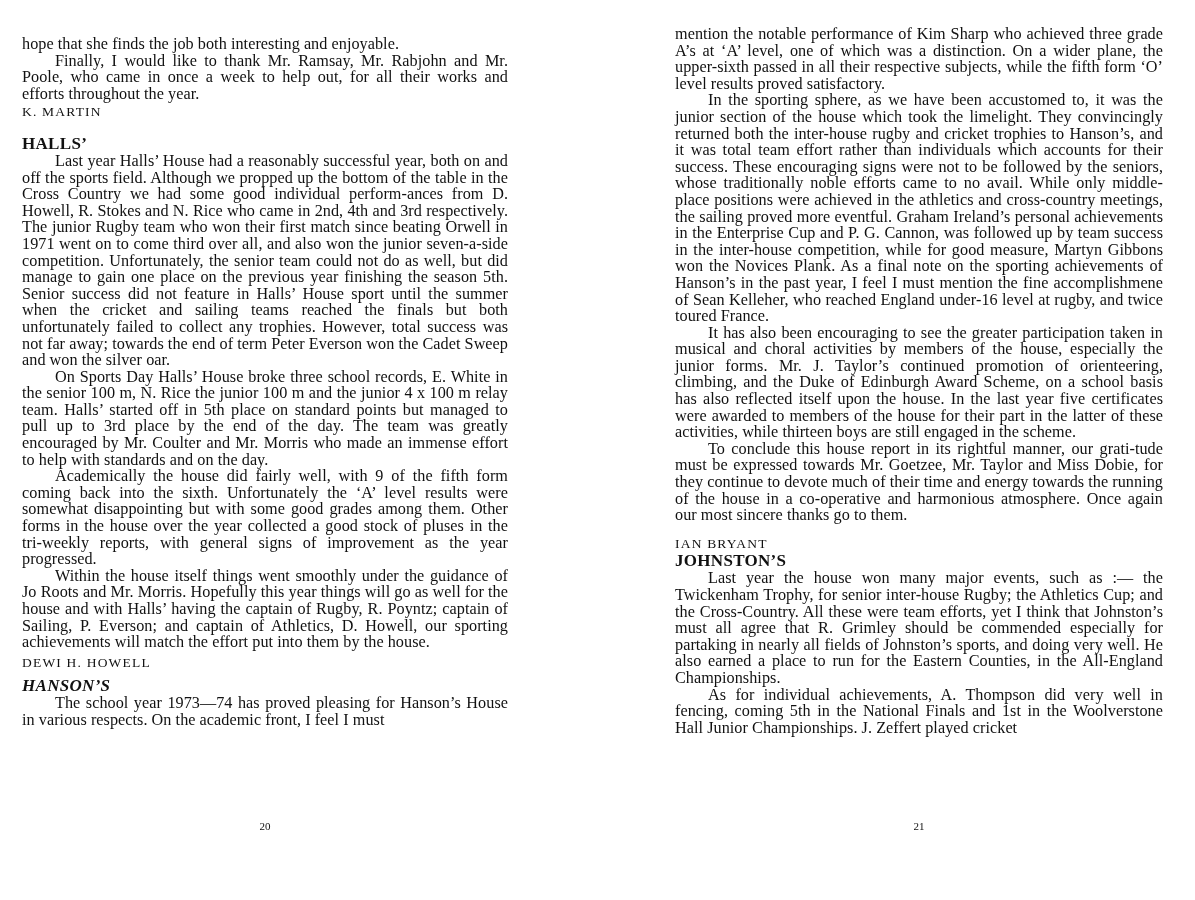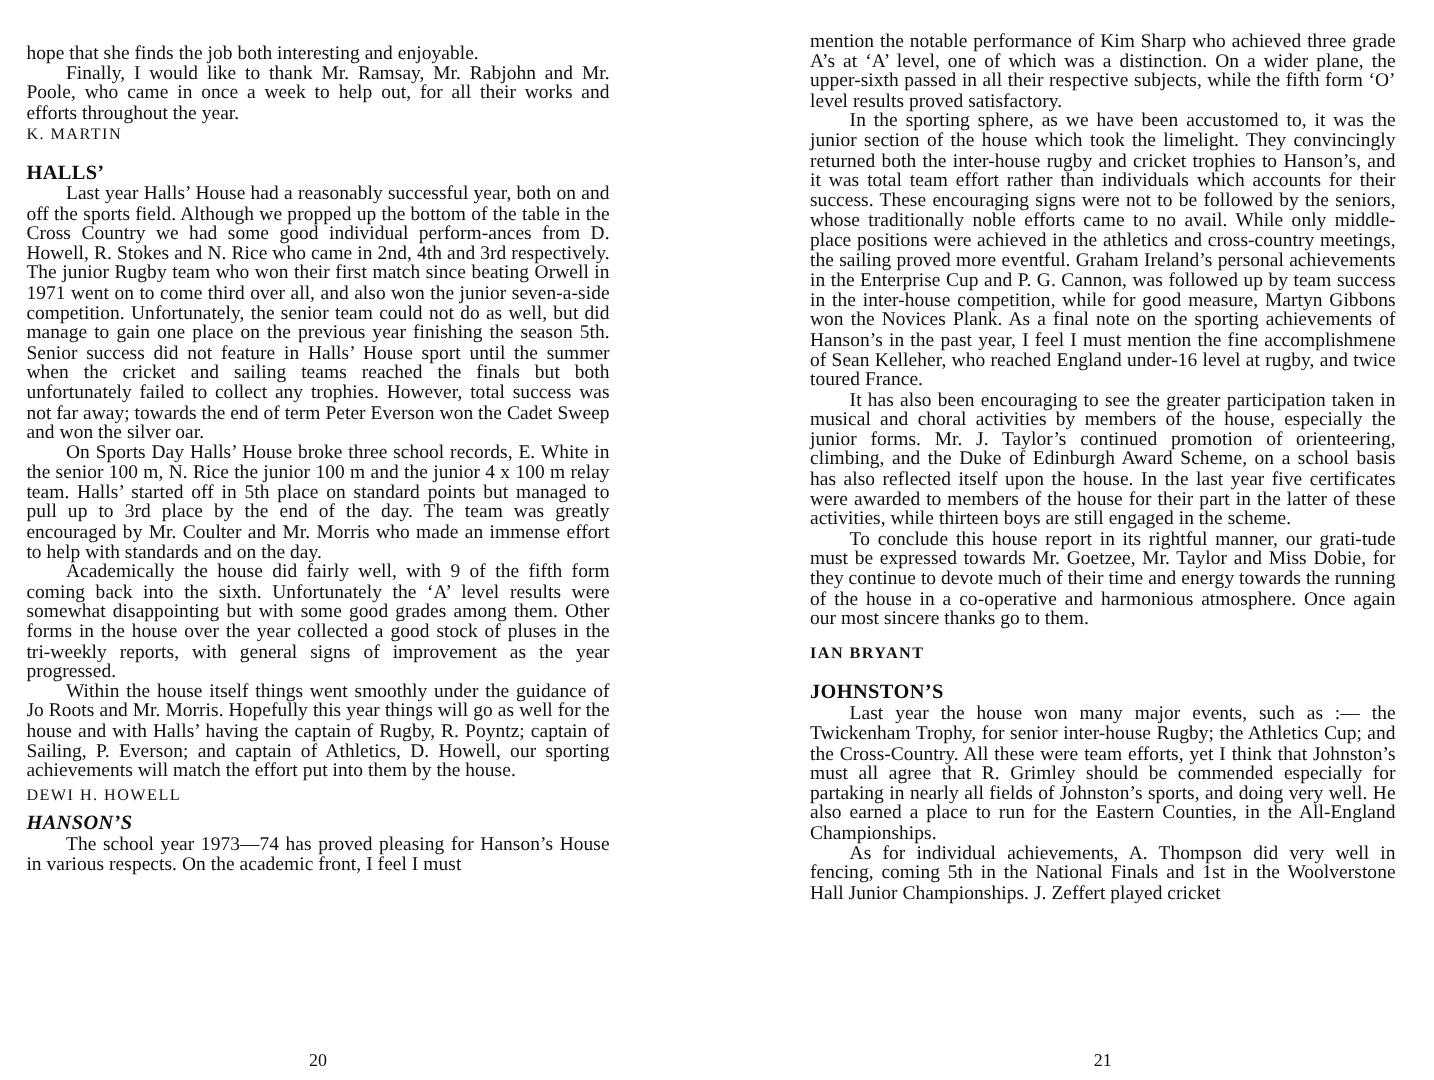--- a/index.html
+++ b/index.html
@@ -19,21 +19,21 @@
   }
   p.noindent { text-indent: 0; }
   .sig {
     font-size: 13.5px; letter-spacing: 1.2px; line-height: 16.6px;
     margin: 2px 0 0 0;
   }
   h2 {
     margin: 0; font-size: 17px; font-weight: bold; line-height: 18px; letter-spacing: 0.3px;
   }
   .page-num {
-    position: absolute; top: 876px; left: 0; right: 0; text-align: center; font-size: 15px;
+    position: absolute; top: 820px; left: 0; right: 0; text-align: center; font-size: 11px;
   }
 </style>
 </head>
 <body>
 
 <div class="page left">
   <div class="content">
     <p class="noindent">hope that she finds the job both interesting and enjoyable.</p>
     <p>Finally, I would like to thank Mr. Ramsay, Mr. Rabjohn and Mr. Poole, who came in once a week to help out, for all their works and efforts throughout the year.</p>
     <div class="sig">K. MARTIN</div>
@@ -50,20 +50,20 @@
   </div>
   <div class="page-num">20</div>
 </div>
 
 <div class="page right">
   <div class="content">
     <p class="noindent">mention the notable performance of Kim Sharp who achieved three grade A’s at ‘A’ level, one of which was a distinction. On a wider plane, the upper-sixth passed in all their respective subjects, while the fifth form ‘O’ level results proved satisfactory.</p>
     <p>In the sporting sphere, as we have been accustomed to, it was the junior section of the house which took the limelight. They convincingly returned both the inter-house rugby and cricket trophies to Hanson’s, and it was total team effort rather than individuals which accounts for their success. These encouraging signs were not to be followed by the seniors, whose traditionally noble efforts came to no avail. While only middle-place positions were achieved in the athletics and cross-country meetings, the sailing proved more eventful. Graham Ireland’s personal achievements in the Enterprise Cup and P. G. Cannon, was followed up by team success in the inter-house competition, while for good measure, Martyn Gibbons won the Novices Plank. As a final note on the sporting achievements of Hanson’s in the past year, I feel I must mention the fine accomplishmene of Sean Kelleher, who reached England under-16 level at rugby, and twice toured France.</p>
     <p>It has also been encouraging to see the greater participation taken in musical and choral activities by members of the house, especially the junior forms. Mr. J. Taylor’s continued promotion of orienteering, climbing, and the Duke of Edinburgh Award Scheme, on a school basis has also reflected itself upon the house. In the last year five certificates were awarded to members of the house for their part in the latter of these activities, while thirteen boys are still engaged in the scheme.</p>
     <p>To conclude this house report in its rightful manner, our grati-tude must be expressed towards Mr. Goetzee, Mr. Taylor and Miss Dobie, for they continue to devote much of their time and energy towards the running of the house in a co-operative and harmonious atmosphere. Once again our most sincere thanks go to them.</p>
-    <div class="sig" style="margin-top:12px;font-weight:bold;">IAN BRYANT</div>
+    <div class="sig" style="margin-top:12px;">IAN BRYANT</div>
 
-    <h2 style="margin-top:16px;">JOHNSTON’S</h2>
+    <h2 style="">JOHNSTON’S</h2>
     <p>Last year the house won many major events, such as :— the Twickenham Trophy, for senior inter-house Rugby; the Athletics Cup; and the Cross-Country. All these were team efforts, yet I think that Johnston’s must all agree that R. Grimley should be commended especially for partaking in nearly all fields of Johnston’s sports, and doing very well. He also earned a place to run for the Eastern Counties, in the All-England Championships.</p>
     <p>As for individual achievements, A. Thompson did very well in fencing, coming 5th in the National Finals and 1st in the Woolverstone Hall Junior Championships. J. Zeffert played cricket</p>
   </div>
   <div class="page-num">21</div>
 </div>
 
 </body></html>

